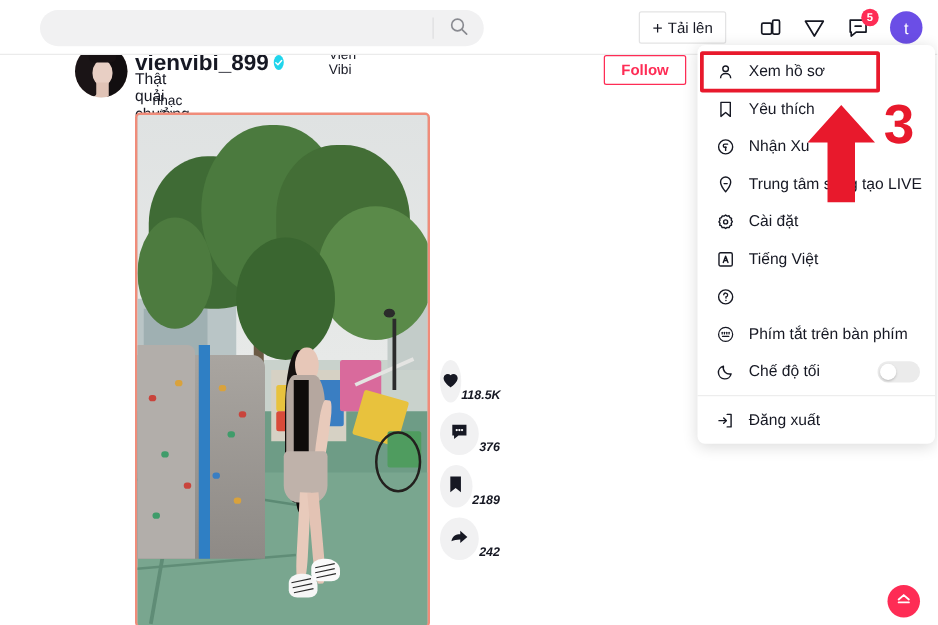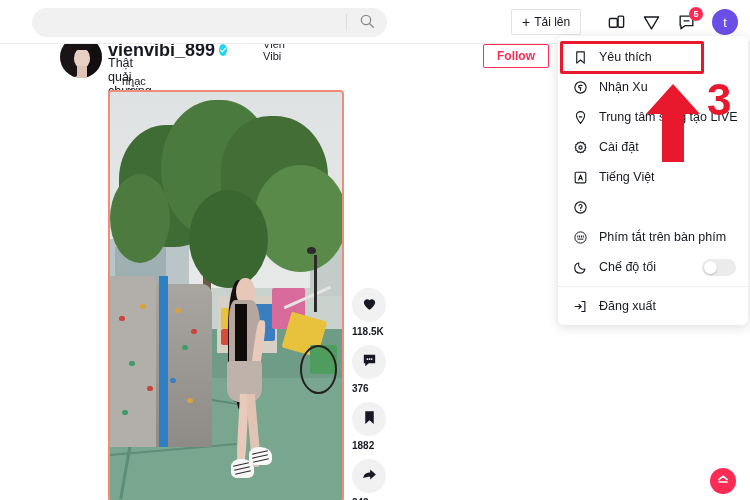--- a/index.html
+++ b/index.html
@@ -168,21 +168,21 @@
   .shoe2 { position:absolute; left:60%; top:87%; width:10%; height:4.5%; background:#fafafa; border-radius:40% 50% 30% 30%; }
   .stripe { position:absolute; height:1.2px; background:#2a2a2a; }
   .s1{left:53%;top:91.2%;width:7%;transform:rotate(-12deg);} .s2{left:53.4%;top:92.2%;width:7%;transform:rotate(-12deg);}
   .s3{left:53.8%;top:93.2%;width:7%;transform:rotate(-12deg);}
   .s4{left:61%;top:88.2%;width:7%;transform:rotate(-12deg);} .s5{left:61.4%;top:89.2%;width:7%;transform:rotate(-12deg);}
   .s6{left:61.8%;top:90.2%;width:7%;transform:rotate(-12deg);}
   .girl-arm { position:absolute; left:62%; top:56%; width:4%; height:13%; background:#e8cabb; border-radius:30%; transform:rotate(8deg);}
 
   
   .rail-actions { position: absolute; left: 352px; top: 288px; width: 48px; }
-  .act { display: flex; flex-direction: column; align-items: flex-start; margin-bottom: 8px; }
+  .act { display: flex; flex-direction: row; align-items: flex-end; margin-bottom: 8px; font-style: italic; }
   .act-btn {
     width: 34px; height: 34px; border-radius: 50%;
     background: #f1f1f2; display: flex; align-items: center; justify-content: center;
     cursor: pointer; border: none;
   }
   .act-count { font-size: 10px; font-weight: 700; color: #161823; margin-top: 4px; }
 
   
   .menu {
     position: absolute; left: 558px; top: 36px;
@@ -409,37 +409,46 @@
     </div>
 
     <div class="act">
       <button class="act-btn">
         <span>
           <svg width="17" height="17" viewBox="0 0 24 24" fill="#161823">
             <path d="M6 3h12v18l-6-5-6 5z"></path>
           </svg>
         </span>
       </button>
-      <span class="act-count">1882</span>
+      <span class="act-count">2189</span>
     </div>
 
     <div class="act">
       <button class="act-btn">
         <span>
           <svg width="17" height="17" viewBox="0 0 24 24" fill="#161823">
             <path d="M3 17c1-6 5-8 10-8V5l8 7-8 7v-4c-4 0-7 .8-10 2z"></path>
           </svg>
         </span>
       </button>
       <span class="act-count">242</span>
     </div>
   </div>
 
   <div class="menu">
 
+    <div class="mi">
+      <span class="mi-ico">
+        <svg width="15" height="15" viewBox="0 0 24 24" fill="none" stroke="#161823" stroke-width="1.8">
+          <circle cx="12" cy="8" r="3.6"></circle>
+            <path d="M5.5 20c0-3.6 2.9-6 6.5-6s6.5 2.4 6.5 6"></path>
+        </svg>
+      </span>
+      <span class="mi-label">Xem hồ sơ</span>
+    </div>
 
     <div class="mi">
       <span class="mi-ico">
         <svg width="15" height="15" viewBox="0 0 24 24" fill="none" stroke="#161823" stroke-width="1.8" stroke-linejoin="round">
           <path d="M6 3h12v18l-6-5-6 5z"></path>
         </svg>
       </span>
       <span class="mi-label">Yêu thích</span>
     </div>
 

